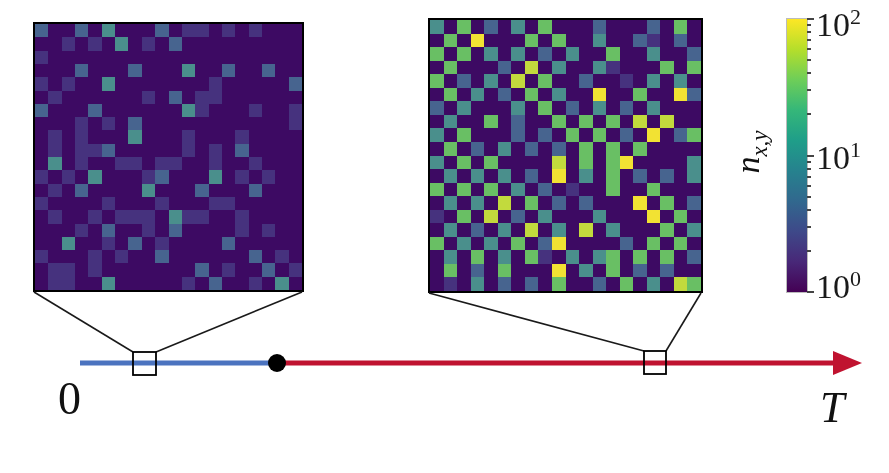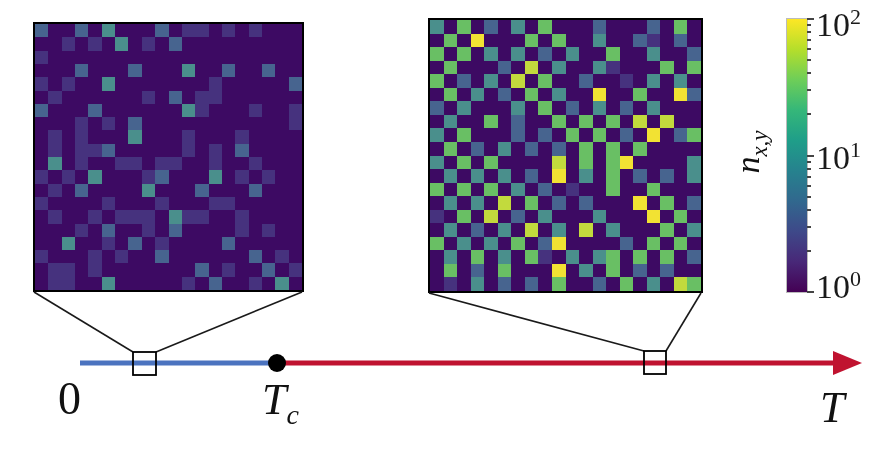--- a/index.html
+++ b/index.html
@@ -873,16 +873,15 @@
     <line id="conn-r2" x1="701" y1="293" x2="666" y2="351" stroke="#1a1a1a" stroke-width="1.6"></line>
     <line id="axis-blue" x1="80" y1="363" x2="277" y2="363" stroke="#4b73bf" stroke-width="5"></line>
     <line id="axis-red" x1="277" y1="363" x2="838" y2="363" stroke="#c01330" stroke-width="5"></line>
     <polygon id="axis-arrow" points="833,351 862,363 833,375" fill="#c01330"></polygon>
     <rect id="sq-l" x="133" y="352" width="23" height="23" fill="none" stroke="#000" stroke-width="1.8"></rect>
     <rect id="sq-r" x="644" y="351" width="22" height="23" fill="none" stroke="#000" stroke-width="1.8"></rect>
     <circle id="tc-dot" cx="277" cy="363" r="9" fill="#000000"></circle>
   </svg>
 
   <span id="lbl0" class="axlbl">0</span>
-  <span id="lblTc" class="axlbl"><span>T</span><sub>c</sub></span>
   <span id="lblT" class="axlbl">T</span>
 
 </div>
 
 </body></html>

